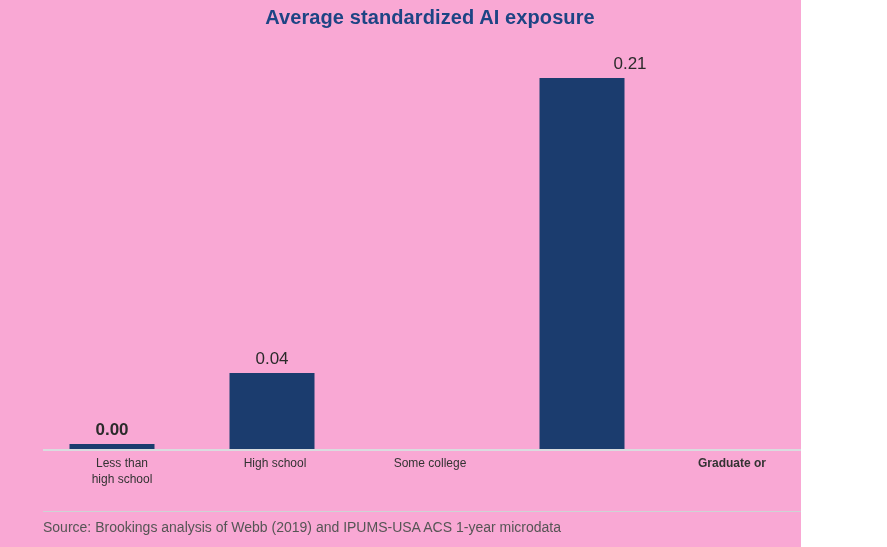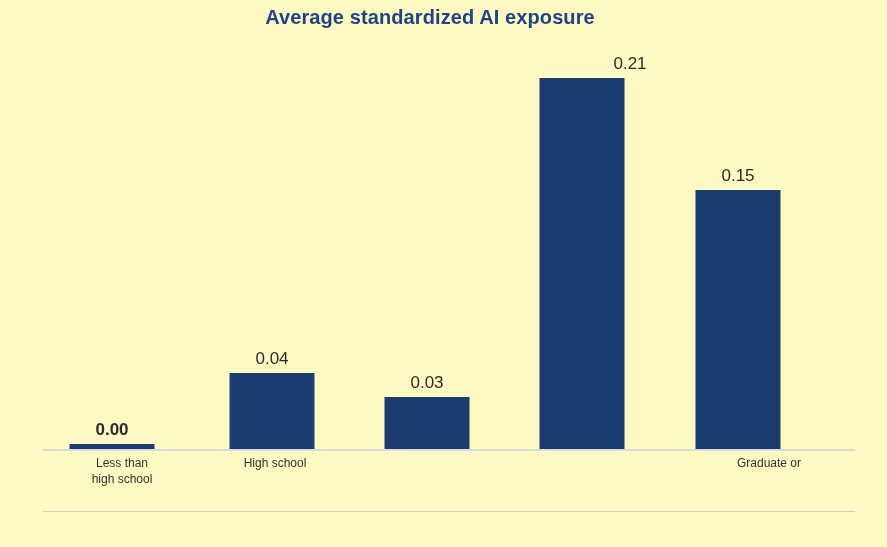--- a/index.html
+++ b/index.html
@@ -6,23 +6,23 @@
     margin: 0;
     padding: 0;
     background: #ffffff;
   }
   body {
     font-family: "Liberation Sans", sans-serif;
     -webkit-font-smoothing: antialiased;
   }
   #figure {
     position: relative;
-    width: 887px;
+    width: 801px;
     height: 547px;
-    background: #fef9c3;
+    background: #f9a8d4;
     overflow: hidden;
   }
 
   
   #chart-title {
     position: absolute;
     left: 0;
     top: 6px;
     width: 860px;
     text-align: center;
@@ -117,52 +117,48 @@
     <div class="bar-slot" style="left:0px;">
       <div class="bar" style="height:7px;"></div>
       <div class="bar-value" style="bottom:13px;font-weight:bold;">0.00</div>
     </div>
 
     <div class="bar-slot" style="left:160px;">
       <div class="bar" style="height:78px;"></div>
       <div class="bar-value" style="bottom:84px;">0.04</div>
     </div>
 
-    <div class="bar-slot" style="left:315px;">
-      <div class="bar" style="height:54px;"></div>
-      <div class="bar-value" style="bottom:60px;">0.03</div>
-    </div>
 
     <div class="bar-slot" style="left:470px;">
       <div class="bar" style="height:373px;"></div>
       <div class="bar-value" style="bottom:379px;margin-left:48px;">0.21</div>
     </div>
 
-    <div class="bar-slot" style="left:626px;">
-      <div class="bar" style="height:261px;"></div>
-      <div class="bar-value" style="bottom:267px;">0.15</div>
-    </div>
 
   </div>
 
   <div id="baseline"></div>
 
   <div class="cat-label" style="left:32px;">
     <span>Less than</span>
     <span>high school</span>
   </div>
 
   <div class="cat-label" style="left:185px;">
     <span>High school</span>
   </div>
 
+  <div class="cat-label" style="left:340px;">
+    <span>Some college</span>
+  </div>
 
   <div class="cat-label" style="left:494px;">
   </div>
 
-  <div class="cat-label" style="left:679px;">
+  <div class="cat-label" style="left:642px;font-weight:bold;">
     <span>Graduate or</span>
   </div>
 
   <div id="footer-rule"></div>
 
+  <div id="source-note">Source: Brookings analysis of Webb (2019) and IPUMS-USA ACS 1-year microdata</div>
 
 </div>
 
 </body></html>

